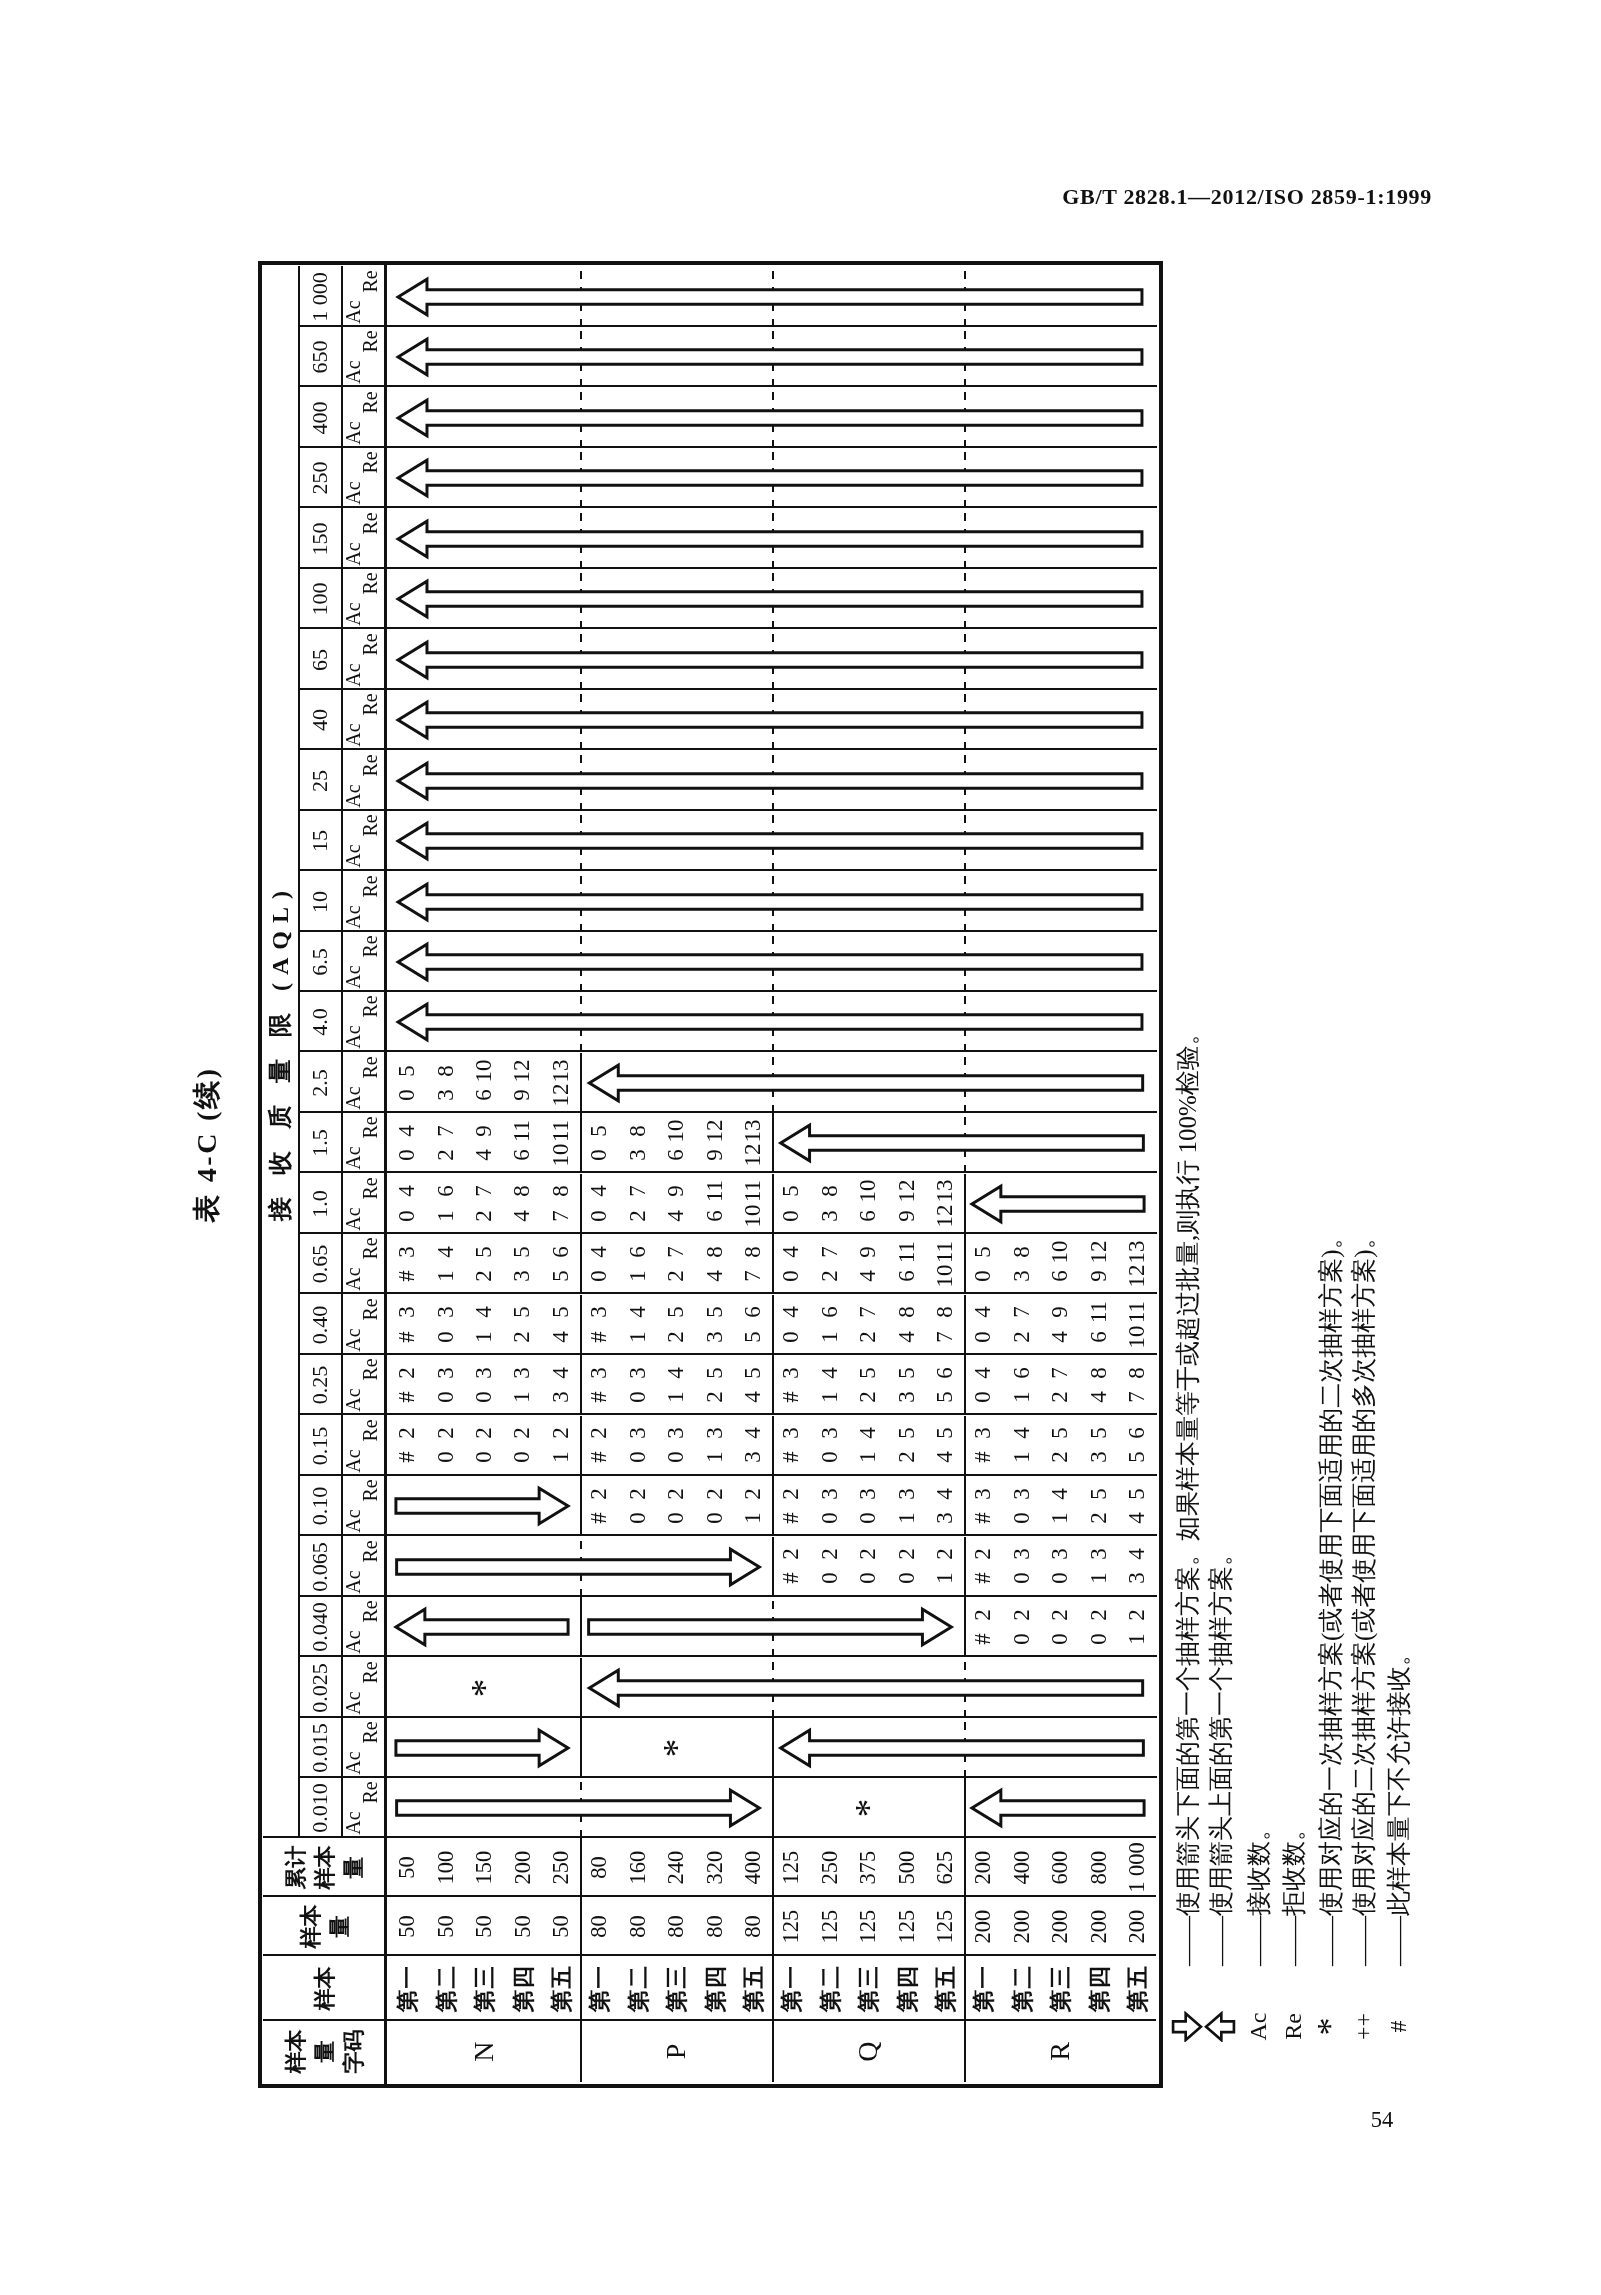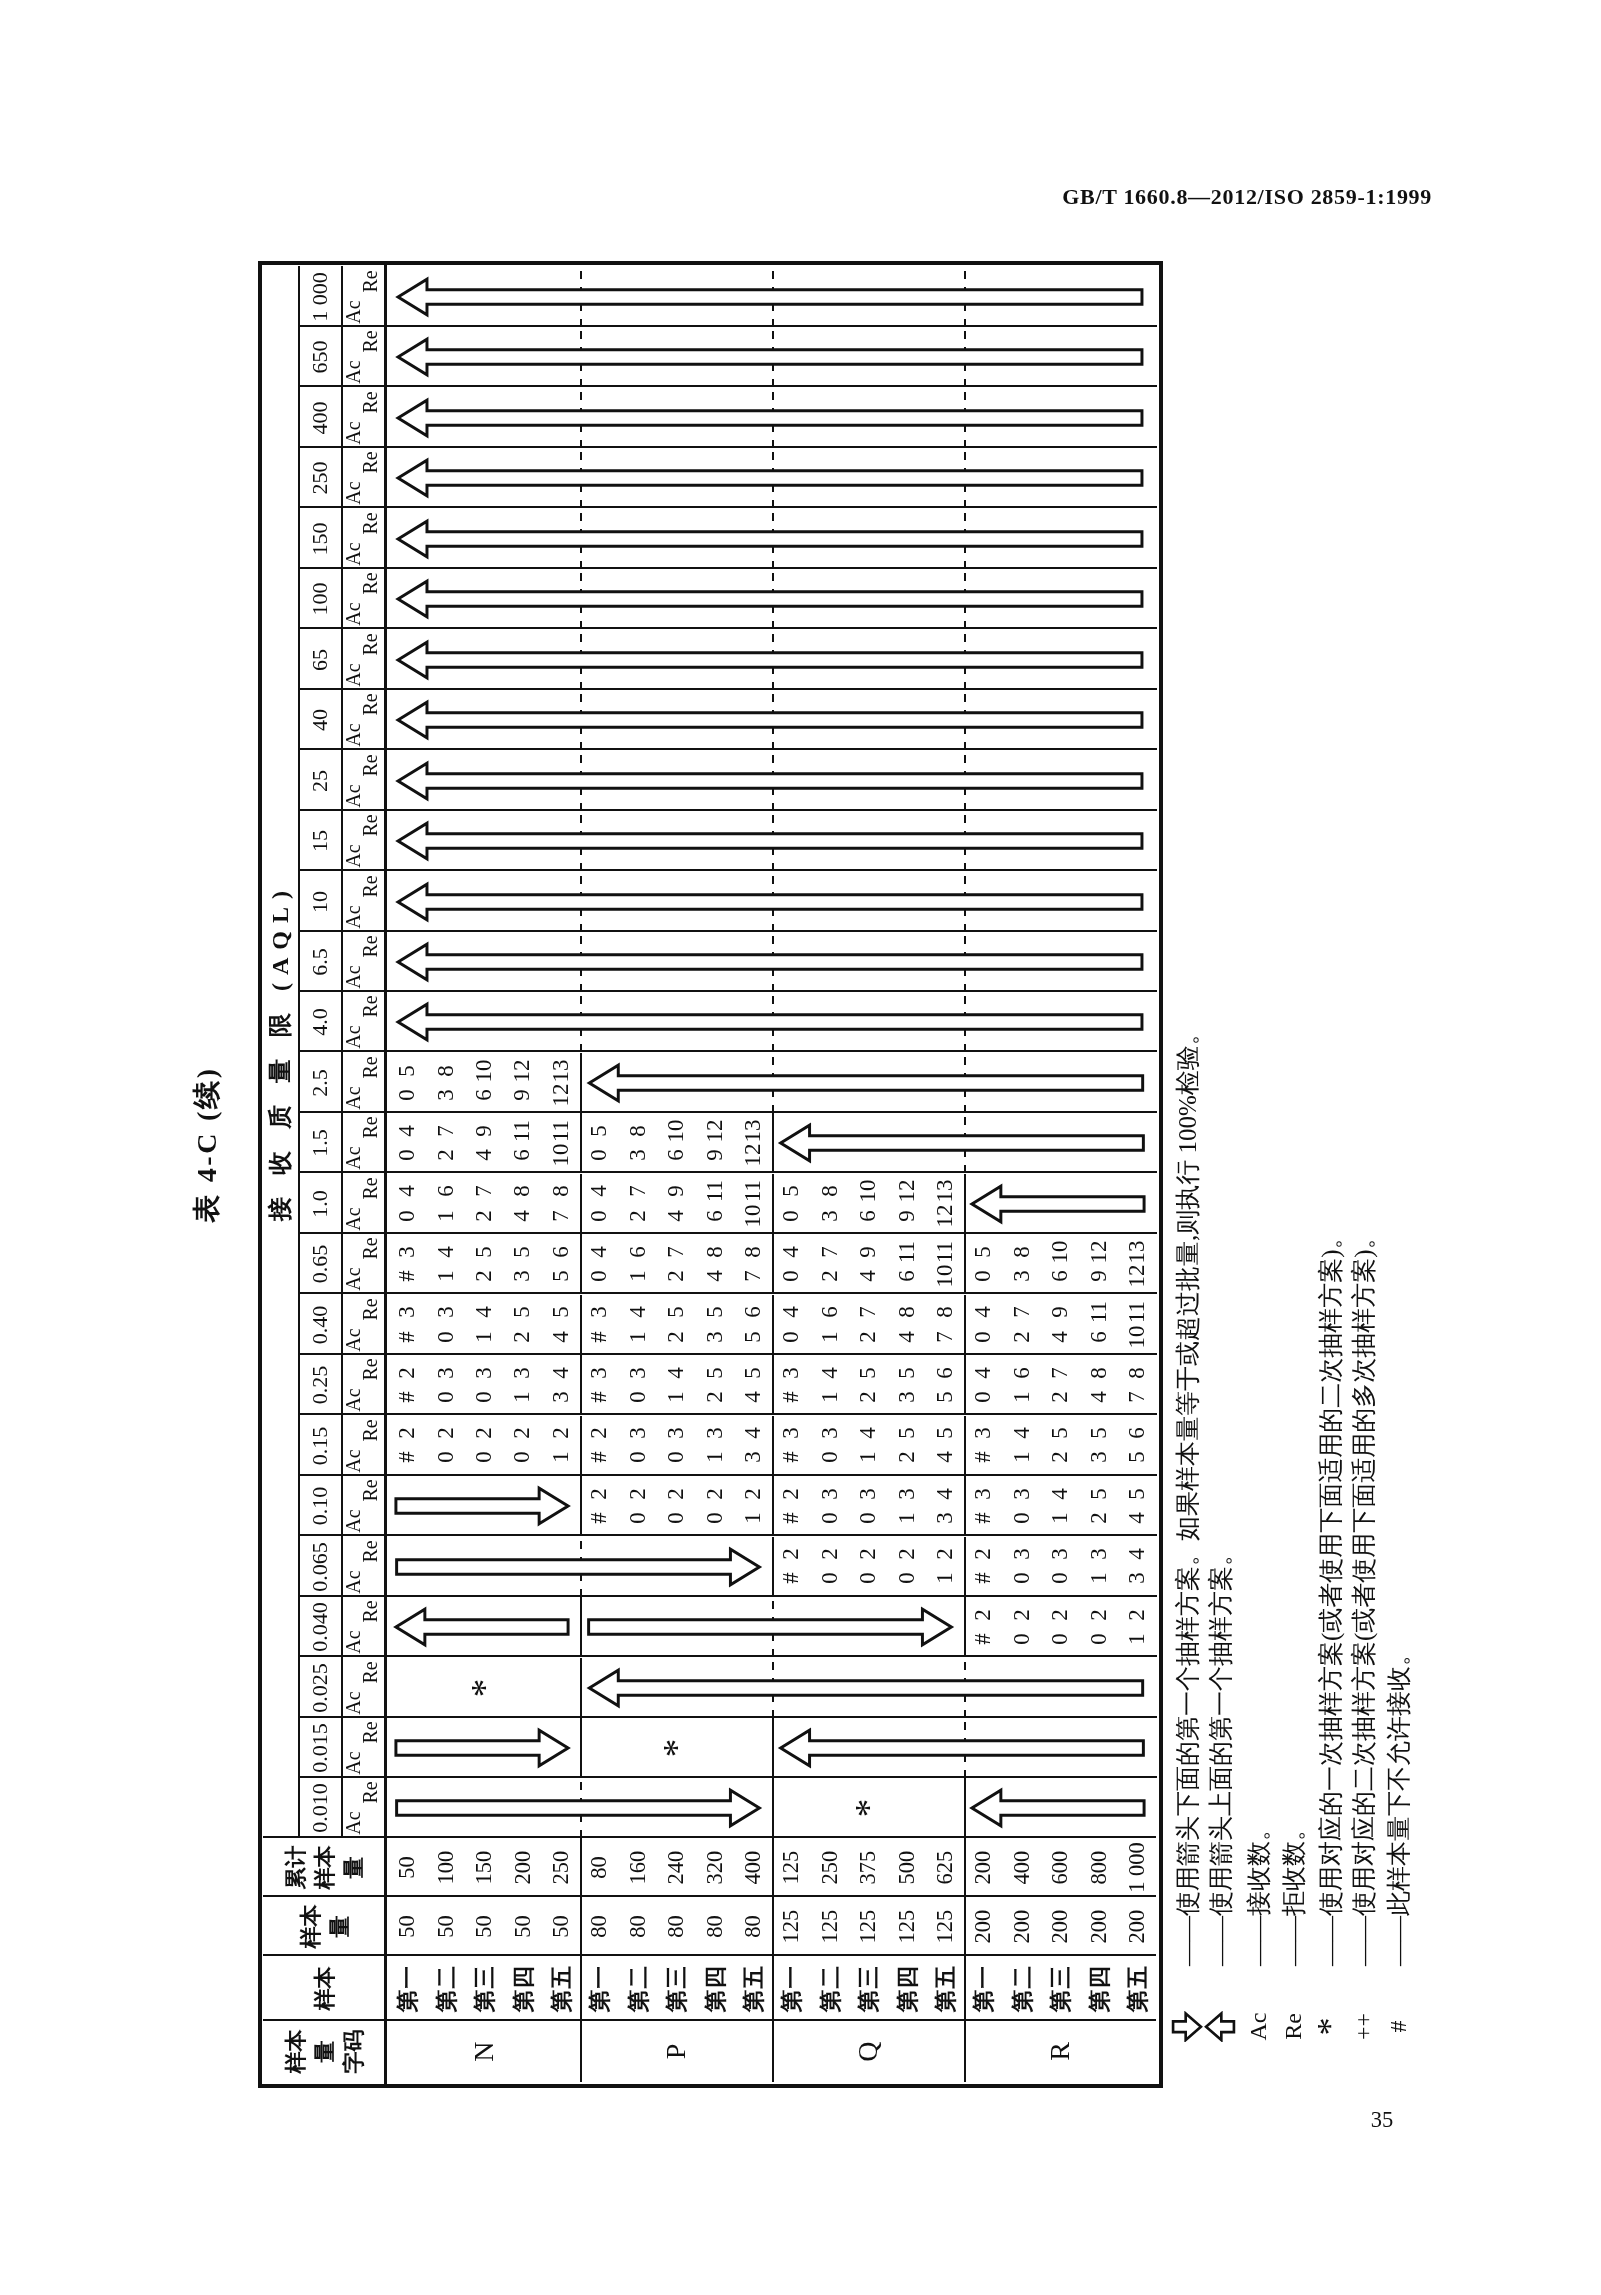--- a/index.html
+++ b/index.html
@@ -24,22 +24,22 @@
   .sample-lbl{font-size:22.5px;font-weight:bold;letter-spacing:1.3px;}
   .code-letter{font-size:28px;}
   .star{font-size:37px;line-height:37px;}
   .legend-row{display:flex;align-items:center;}
   .legend-sym{width:87px;display:flex;align-items:center;justify-content:center;font-size:24px;}
   .legend-text{font-size:25px;margin-left:17px;white-space:nowrap;}
 </style>
 </head>
 <body>
 
-<div class="abs hdr" style="left:928px;top:184px;width:504px;text-align:right;">GB/T 1660.8—2012/ISO 2859-1:1999</div>
-<div class="abs pagenum" style="left:1352px;top:2107px;width:60px;text-align:center;">35</div>
+<div class="abs hdr" style="left:928px;top:184px;width:504px;text-align:right;">GB/T 2828.1—2012/ISO 2859-1:1999</div>
+<div class="abs pagenum" style="left:1352px;top:2107px;width:60px;text-align:center;">54</div>
 
 <div id="rot">
   <div class="abs doc-title" style="left:1018px;top:188px;width:265px;">表 4-C (续)</div>
   <div id="tbl"></div>
   <div id="legend"></div>
 <div class="tbl-border" style="left: 207px; top: 258px; width: 1827px; height: 905px; position: absolute;"></div>
     <div class="gl" style="left: 274px; top: 263px; width: 1.7px; height: 893px; position: absolute;"></div>
     <div class="gl" style="left: 339px; top: 263px; width: 1.7px; height: 893px; position: absolute;"></div>
     <div class="gl" style="left: 398px; top: 263px; width: 1.7px; height: 893px; position: absolute;"></div>
     <div class="gl" style="left: 457px; top: 263px; width: 1.7px; height: 893px; position: absolute;"></div>

